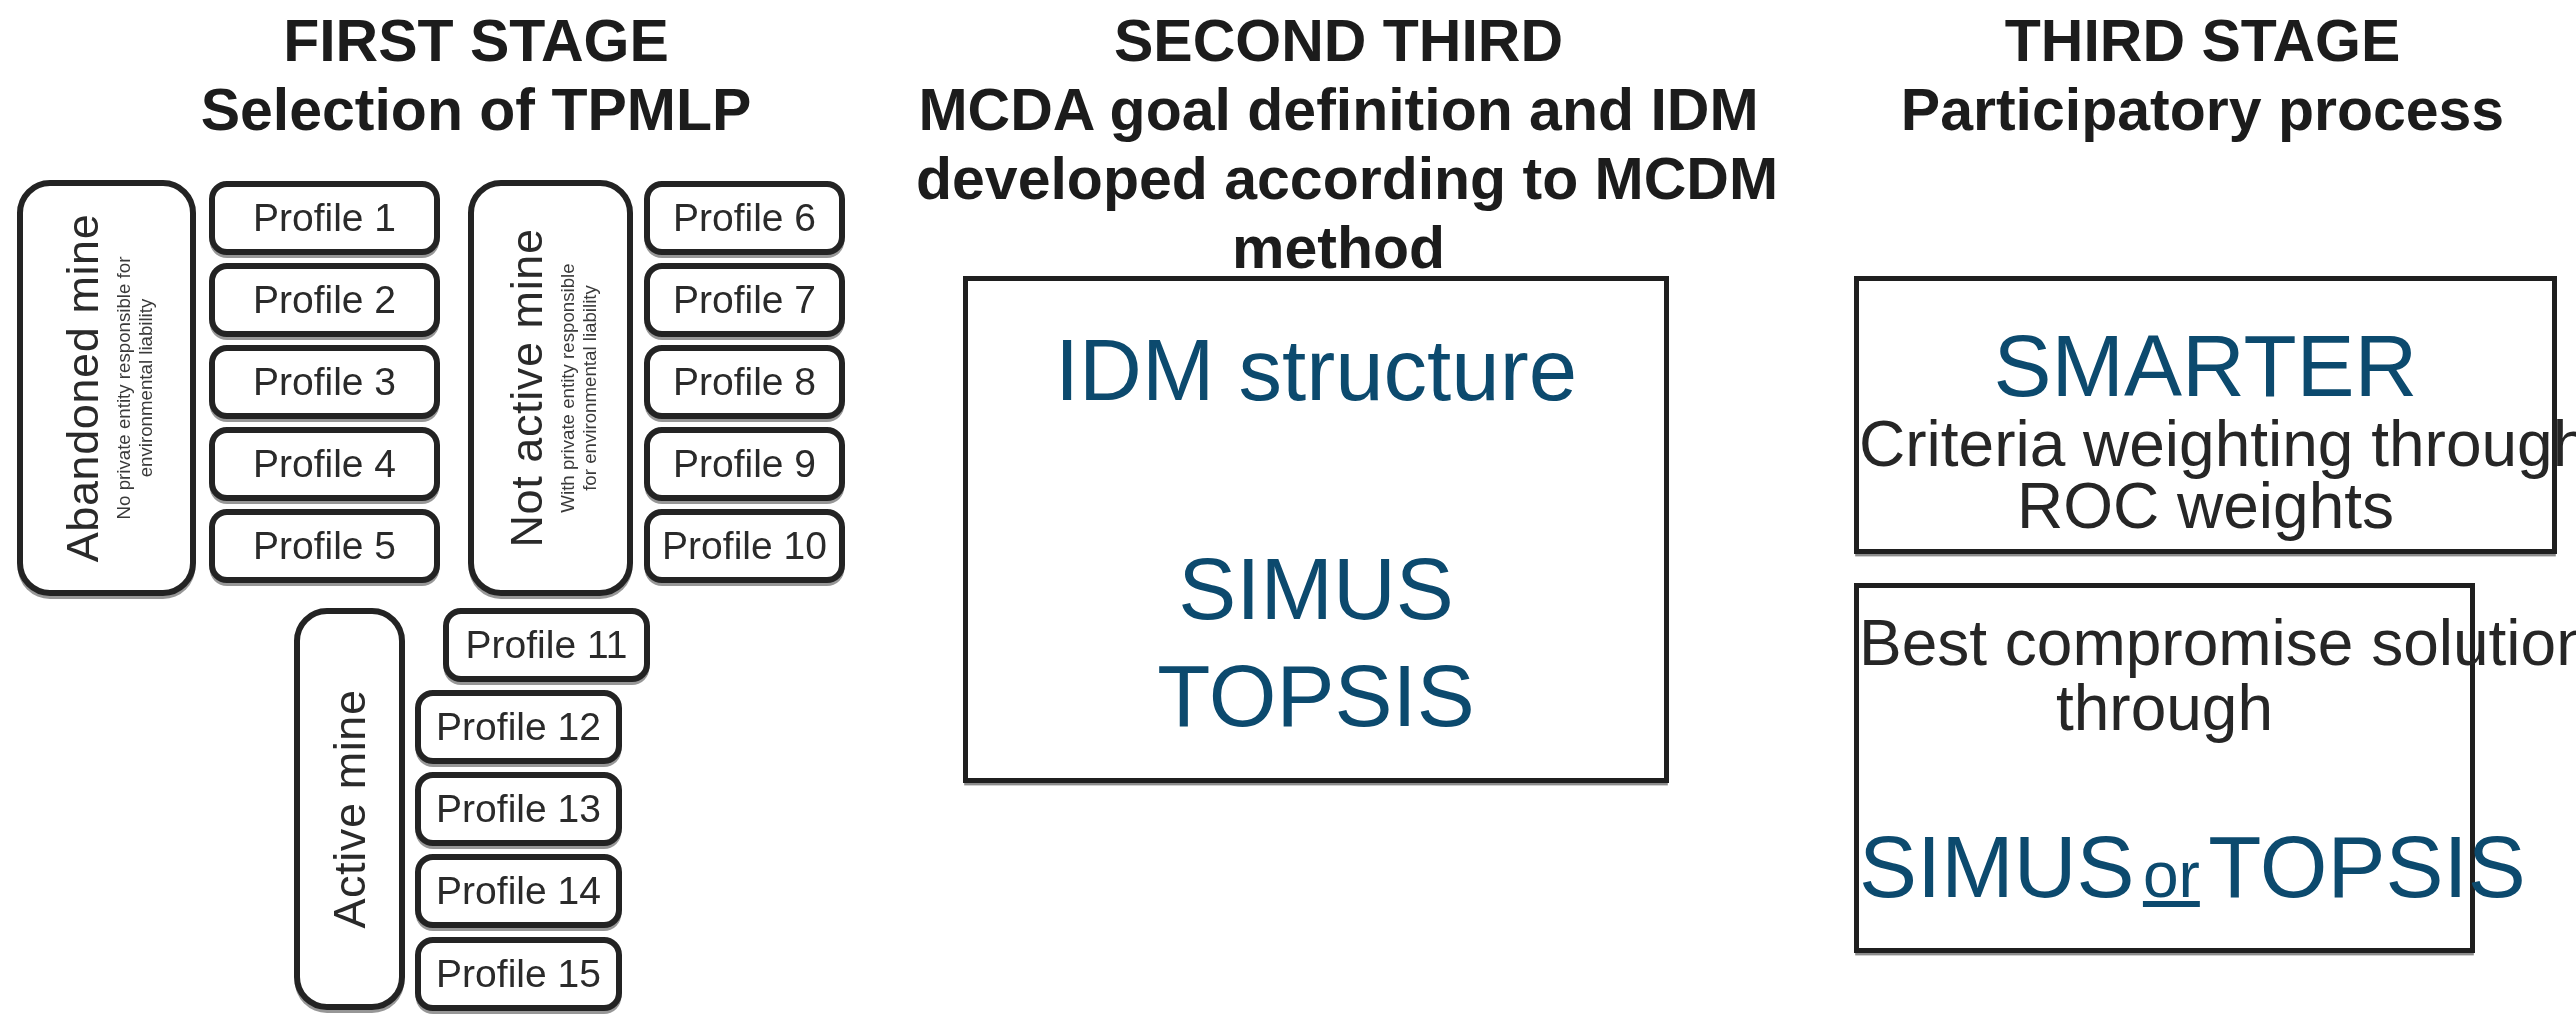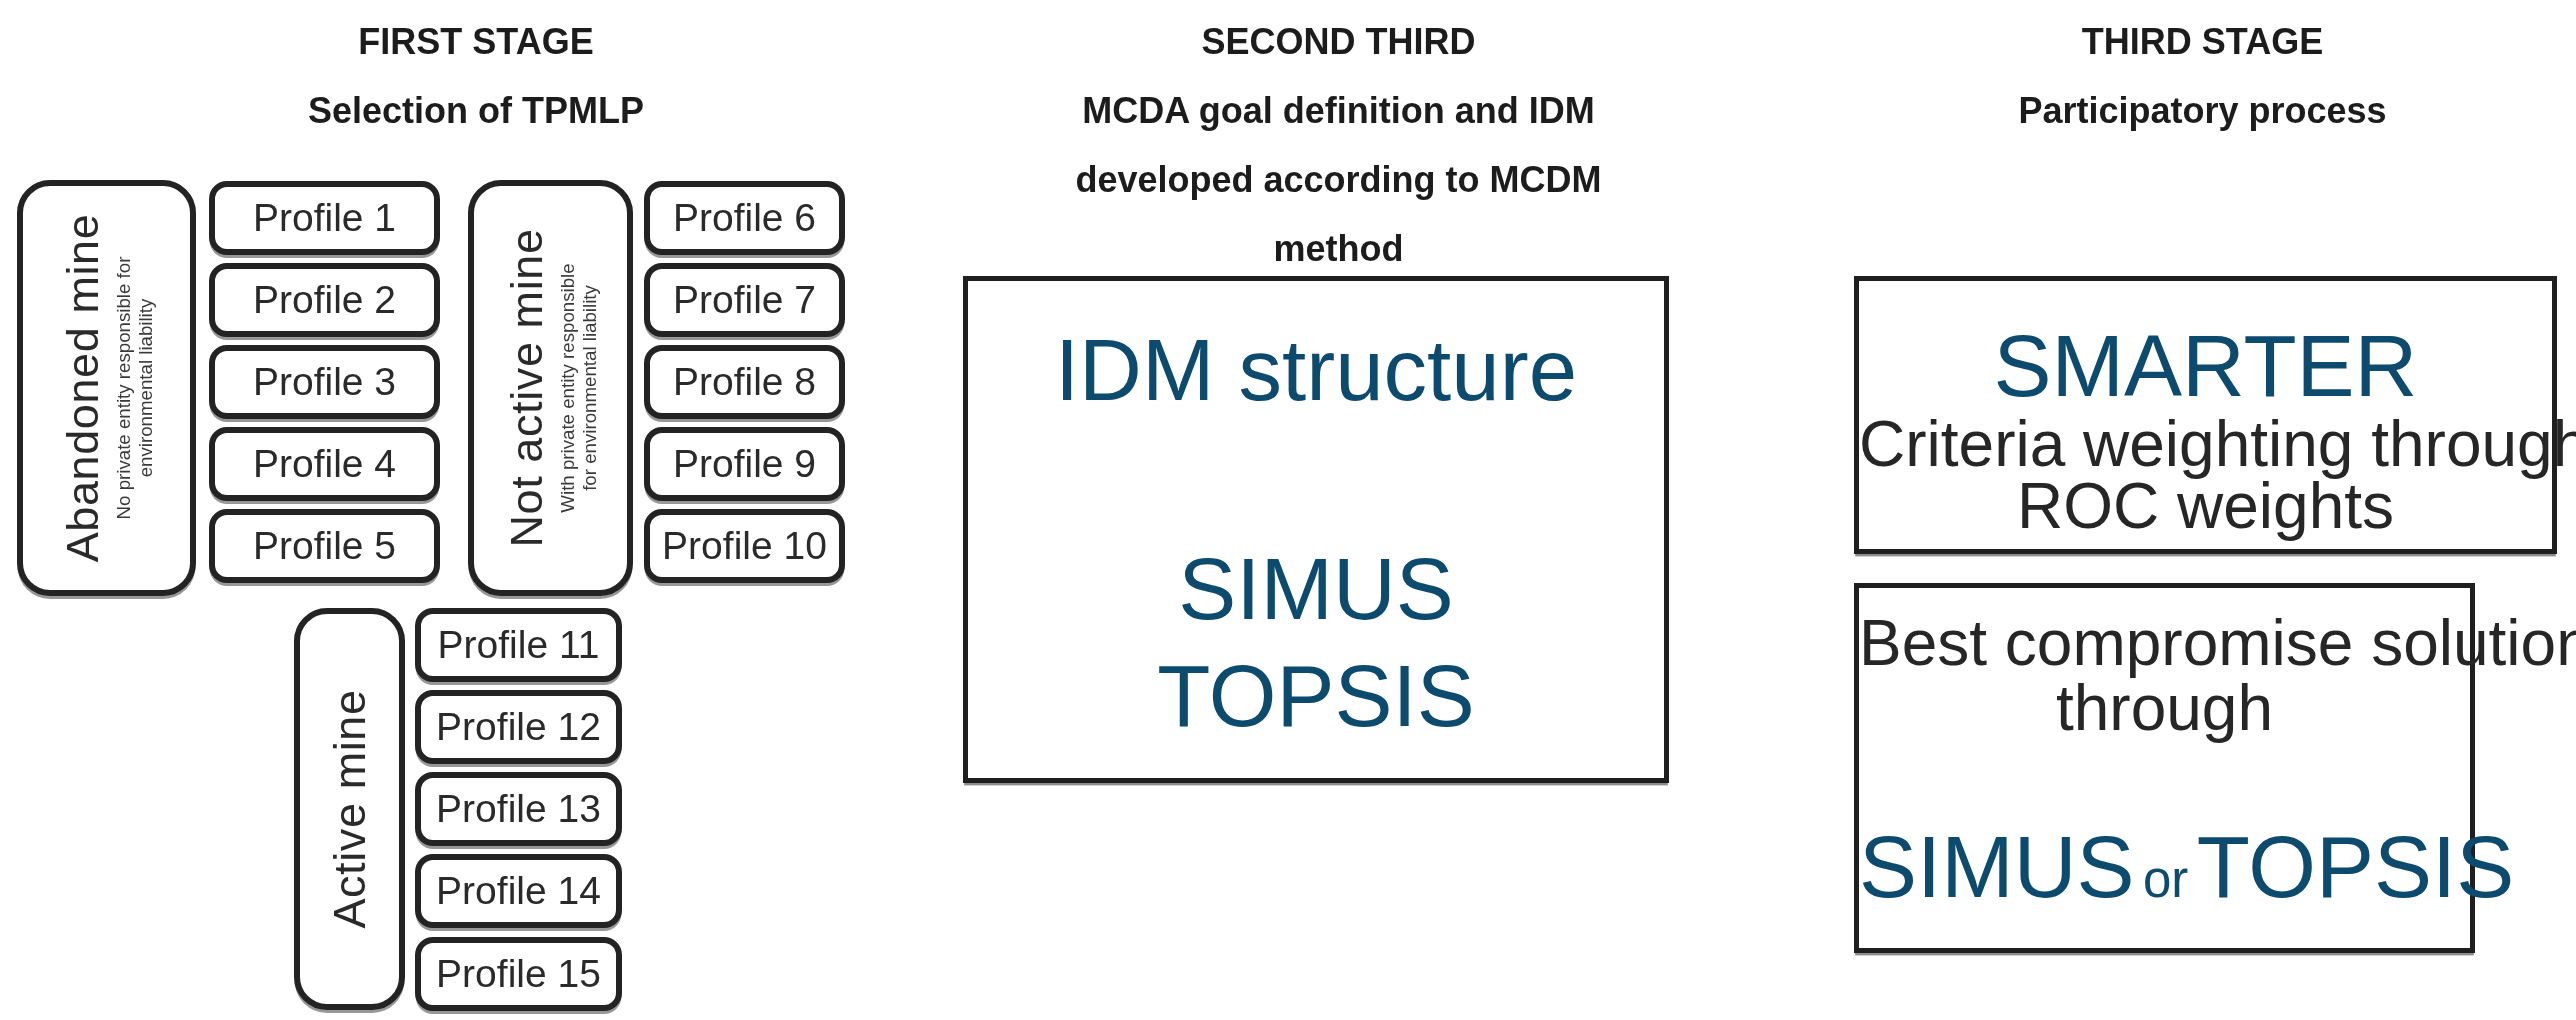--- a/index.html
+++ b/index.html
@@ -1,35 +1,35 @@
 <!DOCTYPE html>
 <html style="font-size:9.7px"><head>
 <meta charset="utf-8">
 <title>Diagram</title>
 <style>
   html,body { margin:0; padding:0; background:#ffffff; }
   body { font-family:"Liberation Sans", sans-serif; color:#1f1f1f; }
   .canvas { position:relative; width:2576px; height:1021px; background:#ffffff; overflow:hidden; }
 
   .stage-title { position:absolute; top:7.2px; text-align:center; font-weight:bold;
-                 font-size:36px; line-height:69px; color:#1c1c1c; white-space:nowrap; }
+                 font-size:59px; line-height:69px; color:#1c1c1c; white-space:nowrap; }
   .stage-title span { display:block; }
   #title-first  { left:84px;  width:784px; }
   #title-second { left:916px; width:845px; }
   #title-third  { left:1780px; width:845px; }
 
   .pbox { position:absolute; box-sizing:border-box; height:74px; background:#fff;
           border:6px solid #232323; border-radius:18px;
           display:flex; align-items:center; justify-content:center;
           font-size:39px; color:#2a2a2a; box-shadow:0 3.6px 0 -0.6px rgba(25,25,25,0.45); }
   .ga { left:209px;  width:231px; }
   .gb { left:644px; width:201px; }
   .gc { left:415px;  width:207px; }
   .r0 { top:181px; } .r1 { top:263px; } .r2 { top:345px; } .r3 { top:427px; } .r4 { top:509px; }
-  .s0 { top:608px; } .s1 { top:690px; } .s2 { top:772px; } .s3 { top:854px; } .s4 { top:937px; }
+  .s0 { top:608px;margin-left:28px; } .s1 { top:690px; } .s2 { top:772px; } .s3 { top:854px; } .s4 { top:937px; }
 
   .catbox { position:absolute; box-sizing:border-box; background:#fff;
             border:6px solid #232323; border-radius:33px;
             box-shadow:0 3.6px 0 -0.6px rgba(25,25,25,0.45); }
   #cat-abandoned { left:17px;  top:180px;  width:179px; height:416px; }
   #cat-notactive { left:468px; top:180px;  width:165px; height:416px; }
   #cat-active    { left:294px; top:608px; width:111px; height:402px; }
 
   .vwrap { position:absolute; left:50%; top:50%;
            transform:translate(-50%,-50%) rotate(-90deg);
@@ -41,21 +41,21 @@
 
   .rect { position:absolute; box-sizing:border-box; background:#fff;
           border:5.4px solid #1f1f1f; box-shadow:0 3.6px 0 -1.2px rgba(25,25,25,0.5); }
   #box-stage2 { left:963px; top:276px; width:706px; height:507px; }
   #box-third1 { left:1854px; top:276px; width:703px; height:278px; }
   #box-third2 { left:1854px; top:583px; width:621px; height:370px; }
 
   .abs { position:absolute; left:0; width:100%; text-align:center; white-space:nowrap; }
   .big { font-size:87px; line-height:91px; color:#0c4a6e; }
   .med { font-size:64px;  line-height:51px;  color:#262626; }
-  .or-small { font-size:51px; padding:0 8.4px; }
+  .or-small { font-size:64px; padding:0 8.4px;text-decoration:underline; }
 
   #idm-structure { top:43px; }
   #simus  { top:262px; }
   #topsis { top:369px; }
 
   #smarter  { top:39px; }
   #criteria { top:138px; }
   #roc      { top:200px; }
 
   #best-line { top:30px; }

